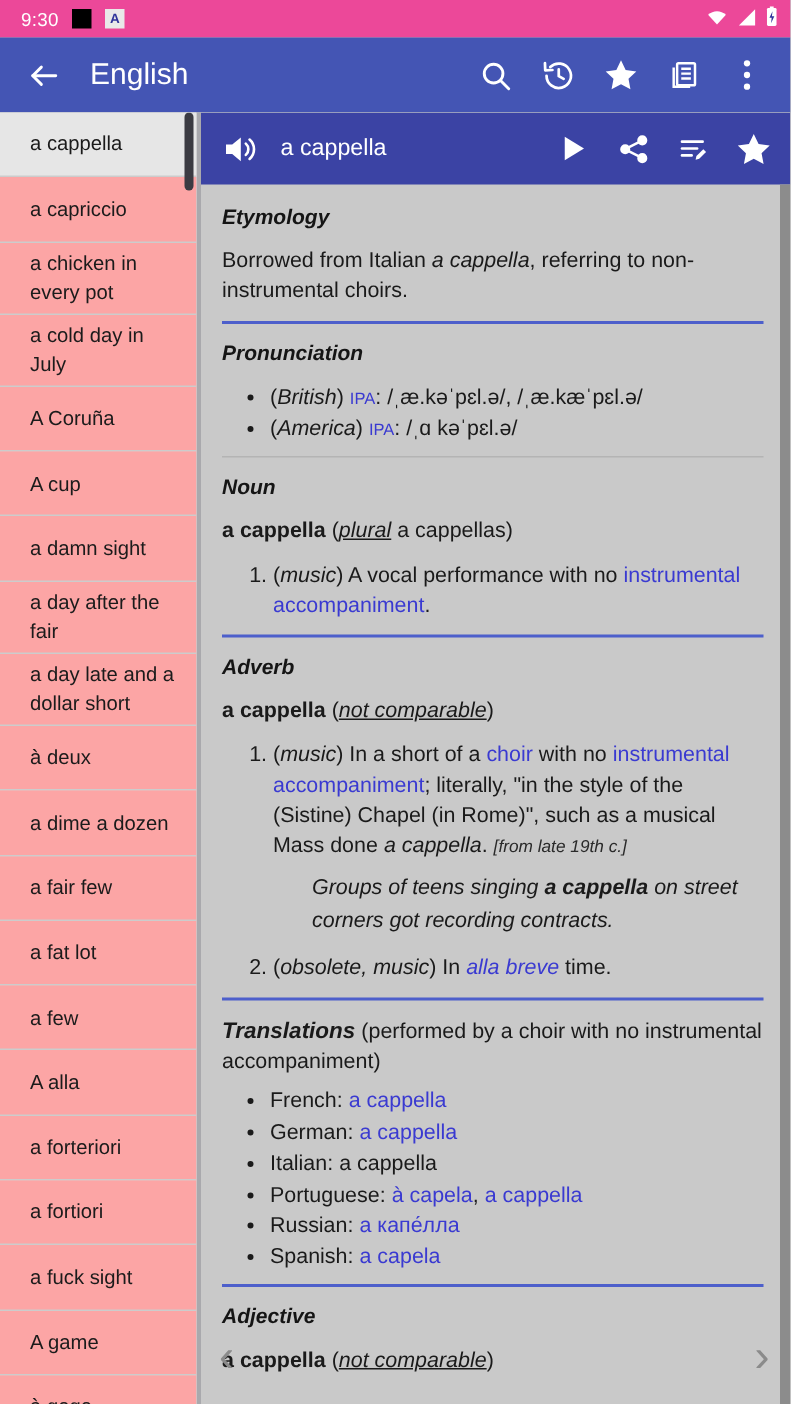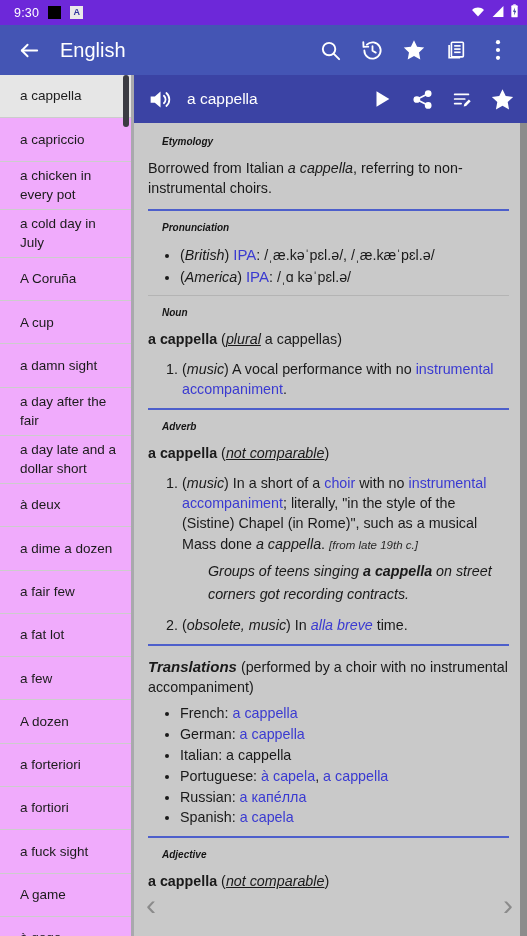--- a/index.html
+++ b/index.html
@@ -8,21 +8,21 @@
     width: 527px;
     height: 936px;
     overflow: hidden;
     font-family: "Liberation Sans", sans-serif;
     background: #c9c9c9;
   }
 
   
   #status-bar {
     height: 25px;
-    background: #6d28d9;
+    background: #ec4899;
     display: flex;
     align-items: center;
     padding: 0 8px;
     color: #ffffff;
     font-size: 12.5px;
   }
   #status-time { margin-left: 6px; letter-spacing: .2px; }
   .status-left { display: flex; align-items: center; gap: 9px; }
   .status-spacer { flex: 1; }
   .status-right { display: flex; align-items: center; gap: 5px; }
@@ -82,21 +82,21 @@
   .side-item {
     min-height: 43.3px;
     display: flex;
     align-items: center;
     padding: 4px 10px 4px 20px;
     font-size: 13.5px;
     color: #1b1b1b;
     border-bottom: 1px solid #cccccc;
     line-height: 1.45;
     cursor: pointer;
-    background: #f0abfc;
+    background: #fca5a5;
   }
   .side-item.selected { background: #e6e6e6; }
   #sidebar-scrollbar {
     position: absolute;
     right: 2px; top: 0;
     width: 6px; height: 52px;
     background: #3b3b42;
     border-radius: 3px;
   }
   #sidebar-divider {
@@ -142,24 +142,24 @@
     flex: 1;
     overflow: hidden;
     padding: 12px 18px 0 14px;
     font-size: 14.3px;
     line-height: 1.42;
     color: #1a1a1a;
     position: relative;
   }
 
   h3.pos {
-    font-size: 10px;
+    font-size: 14px;
     font-style: italic;
     font-weight: bold;
-    margin: 0 0 9px 14px;
+    margin: 0 0 9px 0;
     color: #151515;
   }
   .sec-title-line {
     font-size: 14.3px;
     margin: 0 0 6px 0;
   }
   .sec-title-line b { font-style: italic; font-size: 15px; }
 
   p.etym { margin: 0 0 10px 0; }
 
@@ -197,21 +197,21 @@
   }
   .example b { font-weight: bold; font-style: italic; }
 
   .attest {
     font-size: 11.5px;
     font-style: italic;
     color: #2a2a2a;
   }
 
   a.lnk { color: #3a3ad1; text-decoration: none; cursor: pointer; }
-  .ipa-tag { color: #3a3ad1; font-size: 15px; cursor: pointer; }
+  .ipa-tag { color: #3a3ad1; font-size: 11px; cursor: pointer; }
   i { font-style: italic; }
 
   
   .nav-chev {
     position: absolute;
     bottom: 14px;
     width: 26px; height: 34px;
     color: #8b8b8b;
     font-size: 30px;
     line-height: 34px;
@@ -349,21 +349,21 @@
         <div class="side-item">
           <span>a fair few</span>
         </div>
         <div class="side-item">
           <span>a fat lot</span>
         </div>
         <div class="side-item">
           <span>a few</span>
         </div>
         <div class="side-item">
-          <span>A dozen</span>
+          <span>A alla</span>
         </div>
         <div class="side-item">
           <span>a forteriori</span>
         </div>
         <div class="side-item">
           <span>a fortiori</span>
         </div>
         <div class="side-item">
           <span>a fuck sight</span>
         </div>

